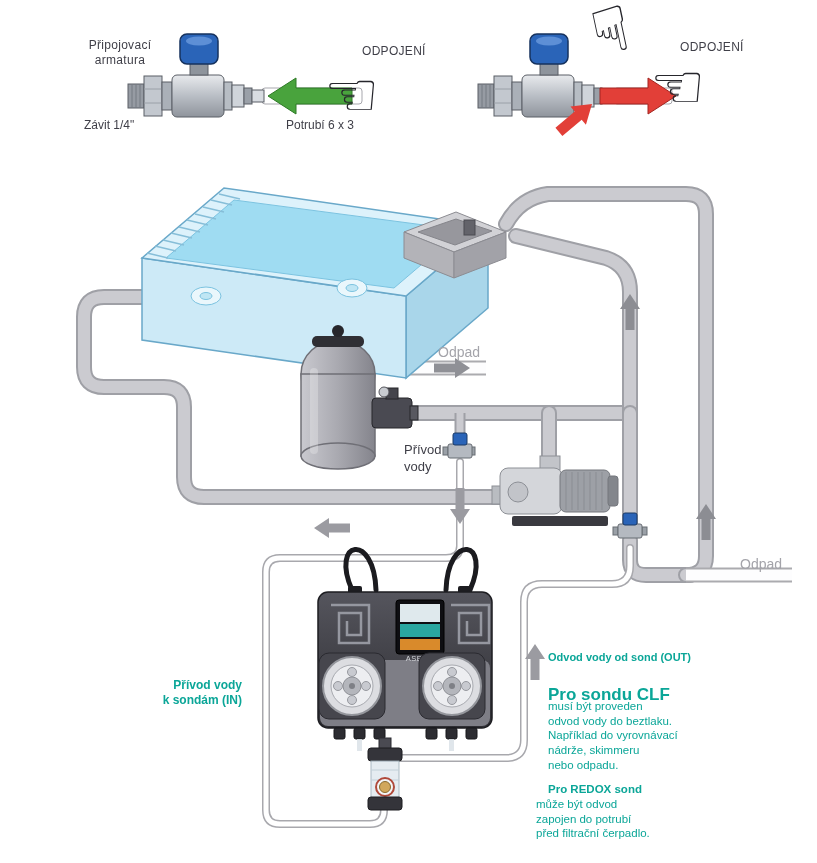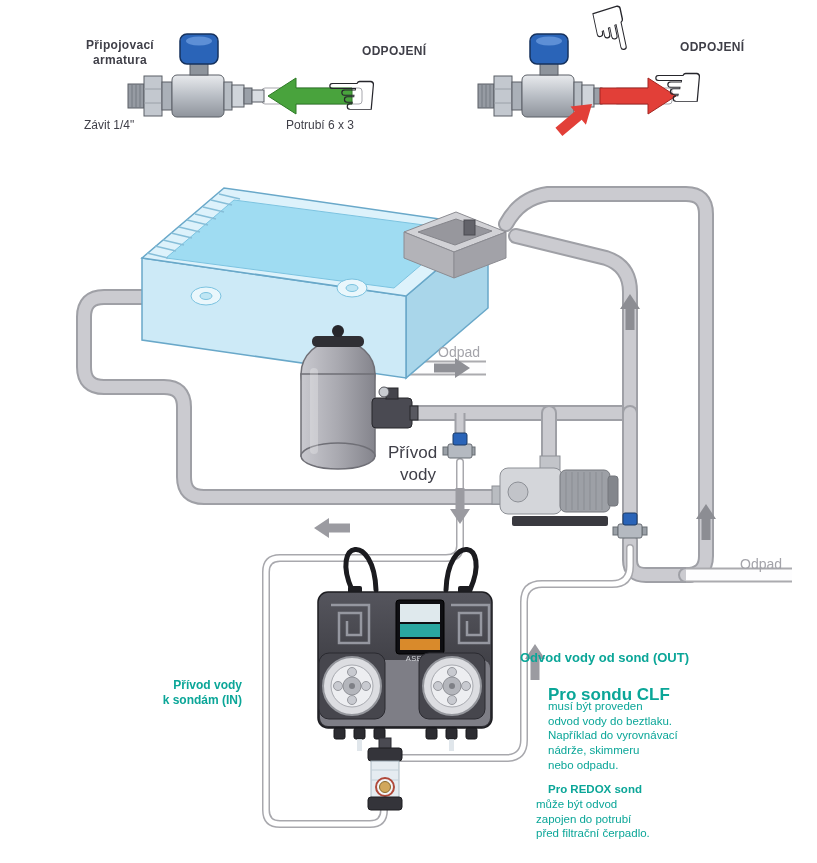--- a/index.html
+++ b/index.html
@@ -1,21 +1,21 @@
 <!DOCTYPE html>
 <html><head>
 <meta charset="utf-8">
 <style>
   *{margin:0;padding:0;box-sizing:border-box}
   html,body{background:#fff}
   body{font-family:"Liberation Sans",sans-serif}
   .stage{position:relative;width:817px;height:863px;background:#fff;overflow:hidden}
   .stage > svg{position:absolute;left:0;top:0}
   .lbl{position:absolute;color:#3f3f48;font-size:12px;line-height:1.28;white-space:pre-line}
-  .semibold{font-weight:700;letter-spacing:.3px}
+  .semibold{font-weight:400;letter-spacing:.3px}
   .gray{color:#a4a4aa;font-size:14px}
   .teal{color:#0ba698}
   .b{font-weight:bold}
   .hand{position:absolute;font-family:"DejaVu Sans",sans-serif;color:#26262c;line-height:1;user-select:none}
   
   .po{fill:none;stroke:#9fa0a6;stroke-width:16;stroke-linecap:round;stroke-linejoin:round}
   .pi{fill:none;stroke:#cbcbd0;stroke-width:12;stroke-linecap:round;stroke-linejoin:round}
   .pwo{fill:none;stroke:#ababaf;stroke-width:15}
   .pwi{fill:none;stroke:#fdfdfe;stroke-width:11}
   .pso{fill:none;stroke:#9fa0a6;stroke-width:11}
@@ -272,26 +272,26 @@
 
 <div class="lbl semibold" style="left:70px;top:38px;width:100px;text-align:center">Připojovací
 armatura</div>
 <div class="lbl" style="left:84px;top:118px">Závit 1/4"</div>
 <div class="lbl semibold" style="left:362px;top:44px">ODPOJENÍ</div>
 <div class="lbl" style="left:286px;top:118px">Potrubí 6 x 3</div>
 <div class="lbl semibold" style="left:680px;top:40px">ODPOJENÍ</div>
 
 <div class="lbl gray" style="left:438px;top:344px">Odpad</div>
 <div class="lbl gray" style="left:740px;top:556px">Odpad</div>
-<div class="lbl" style="left:388px;top:442px;width:48px;text-align:right;font-size:17px">Přívod
+<div class="lbl" style="left:404px;top:442px;width:48px;text-align:left;font-size:13px">Přívod
 vody</div>
 
 <div class="lbl teal b" style="left:146px;top:678px;width:96px;text-align:right">Přívod vody
 k sondám (IN)</div>
-<div class="lbl teal b" style="left:520px;top:650px;font-size:13px">Odvod vody od sond (OUT)</div>
+<div class="lbl teal b" style="left:548px;top:650px;font-size:11px">Odvod vody od sond (OUT)</div>
 
 <div class="lbl teal b" style="left:548px;top:684px;font-size:17px">Pro sondu CLF</div>
 <div class="lbl teal" style="left:548px;top:699px;font-size:11.5px">musí být proveden
 odvod vody do beztlaku.
 Například do vyrovnávací
 nádrže, skimmeru
 nebo odpadu.</div>
 <div class="lbl teal b" style="left:548px;top:782px;font-size:11.5px">Pro REDOX sond</div>
 <div class="lbl teal" style="left:536px;top:797px;font-size:11.5px">může být odvod
 zapojen do potrubí

